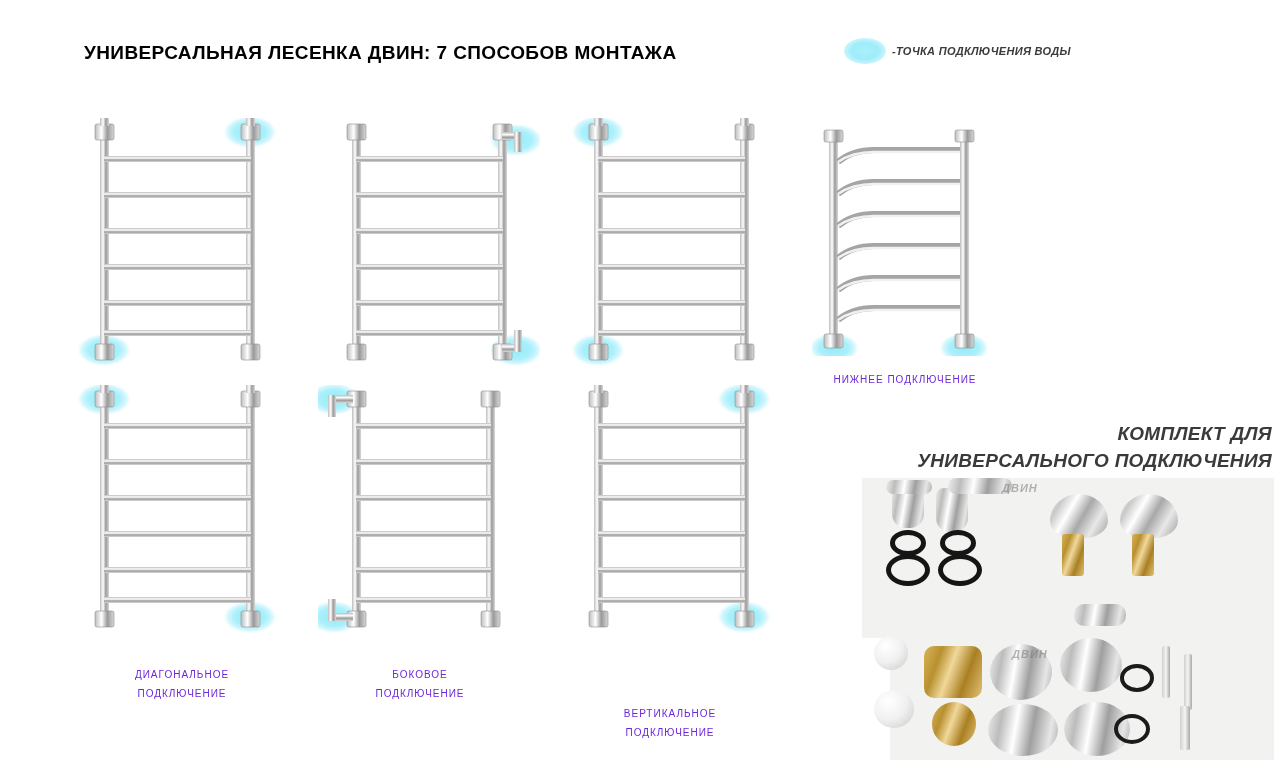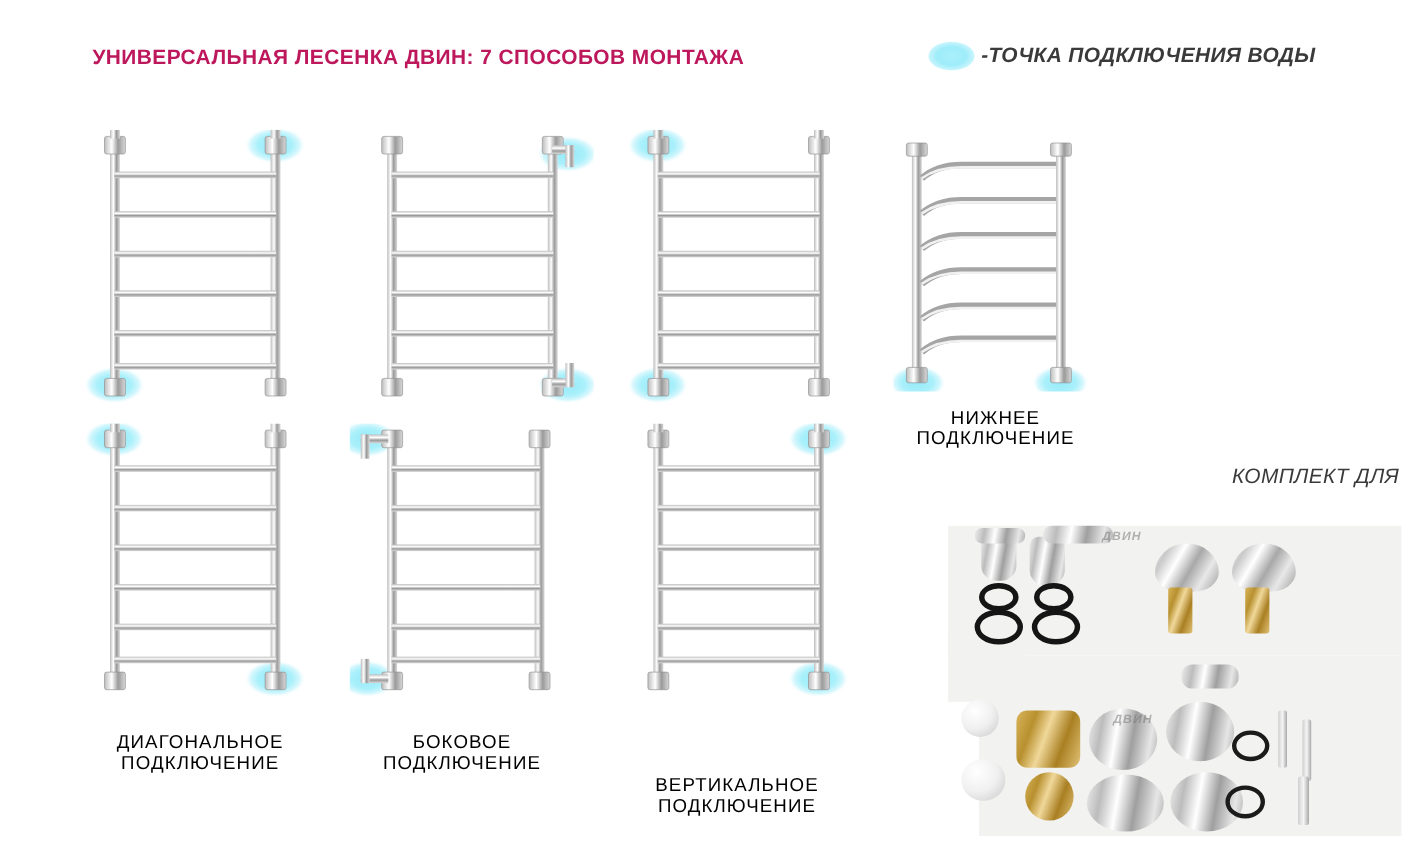--- a/index.html
+++ b/index.html
@@ -24,70 +24,70 @@
     width: 1180px;
     height: 34px;
   }
   .header-title {
     position: absolute;
     left: 0;
     top: 0;
     font-size: 19px;
     font-weight: bold;
     letter-spacing: 0.4px;
-    color: #be185d;
+    color: #000000;
     white-space: nowrap;
   }
   .legend {
     position: absolute;
     left: 760px;
     top: -4px;
     display: flex;
     align-items: center;
     gap: 6px;
     white-space: nowrap;
   }
   .legend-dot {
     width: 42px;
     height: 26px;
     border-radius: 50%;
     background: radial-gradient(ellipse at 50% 50%, #a9f0fb 0%, #9fecfa 45%, #cdf6fd 72%, rgba(230,252,255,0) 100%);
   }
   .legend-label {
-    font-size: 19px;
+    font-size: 11px;
     font-style: italic;
     font-weight: bold;
     color: #3a3a3a;
     letter-spacing: 0.3px;
   }
 
   
   .fig {
     position: absolute;
   }
   .caption {
     position: absolute;
     text-align: center;
-    font-size: 17px;
+    font-size: 10px;
     line-height: 19px;
     letter-spacing: 1px;
-    color: #000000;
+    color: #6d28d9;
     white-space: pre-line;
   }
 
   
   .kit-title {
     position: absolute;
     right: 8px;
     top: 420px;
     width: 440px;
     text-align: right;
     font-size: 19px;
     font-style: italic;
-    font-weight: normal;
+    font-weight: bold;
     line-height: 27px;
     color: #3a3a3a;
     letter-spacing: 0.3px;
   }
   .kit-photo {
     position: absolute;
     left: 862px;
     top: 478px;
     width: 412px;
     height: 348px;
@@ -332,20 +332,21 @@
     <rect x="163" y="226" width="19" height="16" rx="2" fill="url(#pipeV)" stroke="#8f8f8f" stroke-width=".6"></rect>
     <rect x="22" y="0" width="9" height="8" fill="url(#pipeV)"></rect>
     <rect x="168" y="0" width="9" height="8" fill="url(#pipeV)"></rect>
   </svg>
 </div>
 <div class="caption" style="left:545px; top:704px; width:250px;">ВЕРТИКАЛЬНОЕ
 ПОДКЛЮЧЕНИЕ</div>
 
 <div class="kit-title">
   <div>КОМПЛЕКТ ДЛЯ</div>
+  <div>УНИВЕРСАЛЬНОГО ПОДКЛЮЧЕНИЯ</div>
 </div>
 
 <div class="kit-photo">
   <div class="pane pane-top"></div>
   <div class="pane pane-bottom"></div>
   <div class="pane pane-left-white"></div>
 
   <div class="obj chrome-cyl" style="left:30px; top:8px; width:32px; height:42px; border-radius:8px 8px 14px 14px;"></div>
   <div class="obj chrome-cyl" style="left:24px; top:2px; width:46px; height:14px; border-radius:7px;"></div>
   <div class="obj chrome-cyl" style="left:74px; top:10px; width:32px; height:44px; border-radius:8px 8px 14px 14px;"></div>

